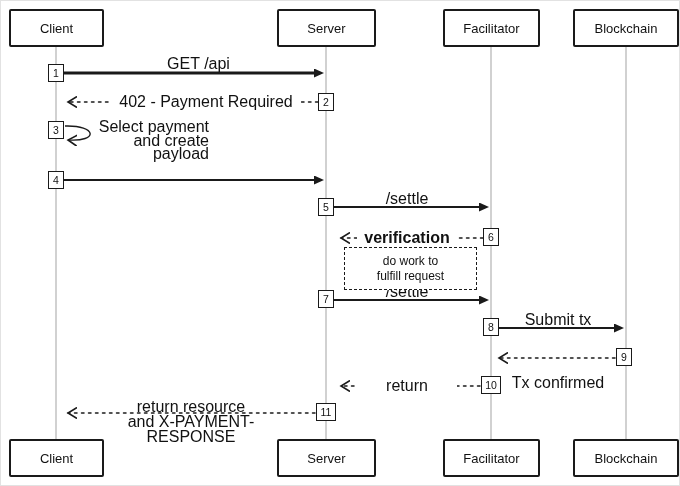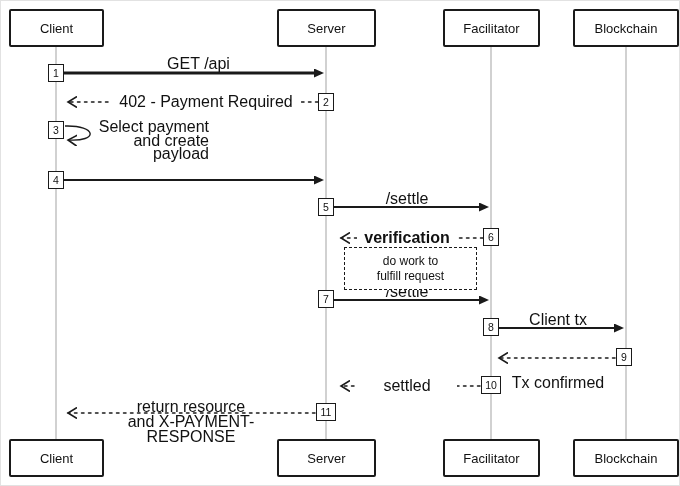--- a/index.html
+++ b/index.html
@@ -115,22 +115,22 @@
   <div class="badge wide" style="left:480px; top:375px;">10</div>
   <div class="badge wide" style="left:315px; top:402px;">11</div>
 
   <div class="msg-label" style="left:130px; top:56px;  width:135px;">GET /api</div>
   <div class="msg-label bg" style="left:110px; top:94px;  width:190px;">402 - Payment Required</div>
   <div class="msg-label left" style="left:78px;  top:119px; width:130px;text-align:right;">Select payment
 and create payload</div>
   <div class="msg-label" style="left:356px; top:191px; width:100px;">/settle</div>
   <div class="msg-label bg" style="left:356px; top:230px; width:100px;font-weight:bold;">verification</div>
   <div class="msg-label" style="left:356px; top:284px; width:100px;">/settle</div>
-  <div class="msg-label" style="left:507px; top:312px; width:100px;">Client tx</div>
+  <div class="msg-label" style="left:507px; top:312px; width:100px;">Submit tx</div>
   <div class="msg-label bg" style="left:505px; top:350px; width:104px;margin-top:25px;">Tx confirmed</div>
-  <div class="msg-label bg" style="left:356px; top:378px; width:100px;">settled</div>
+  <div class="msg-label bg" style="left:356px; top:378px; width:100px;">return</div>
   <div class="msg-label two" style="left:100px; top:398px; width:180px;">return resource
 and X-PAYMENT-RESPONSE</div>
 
   <div class="note">do work to
 fulfill request</div>
 
 </div>
 
 </body></html>

